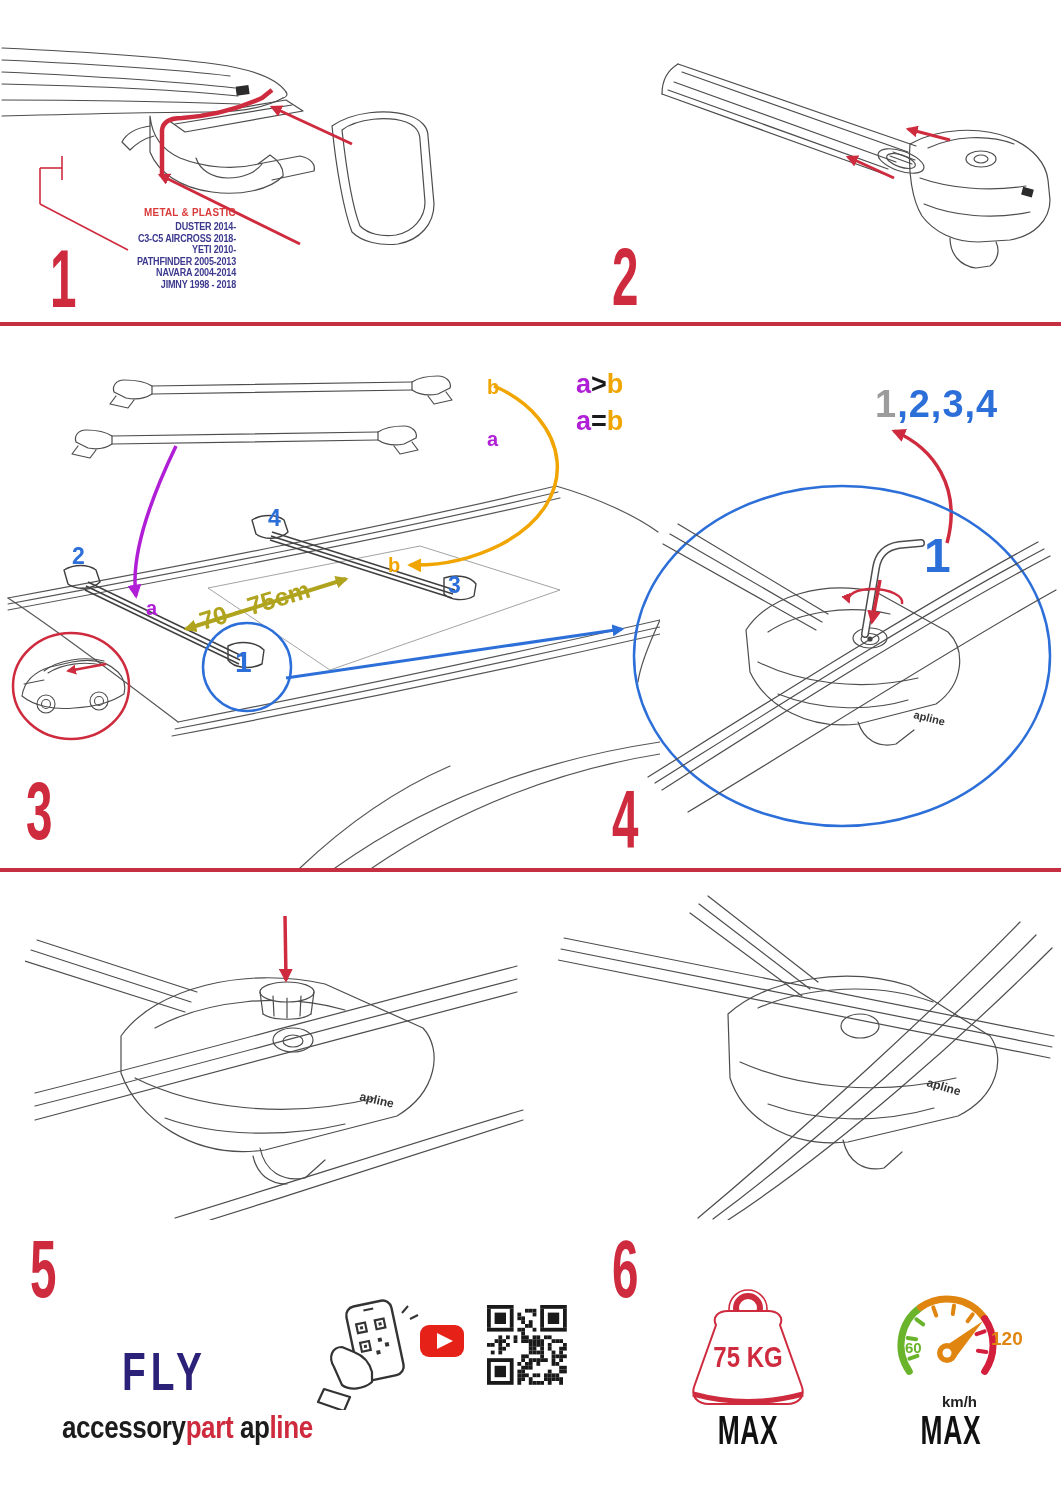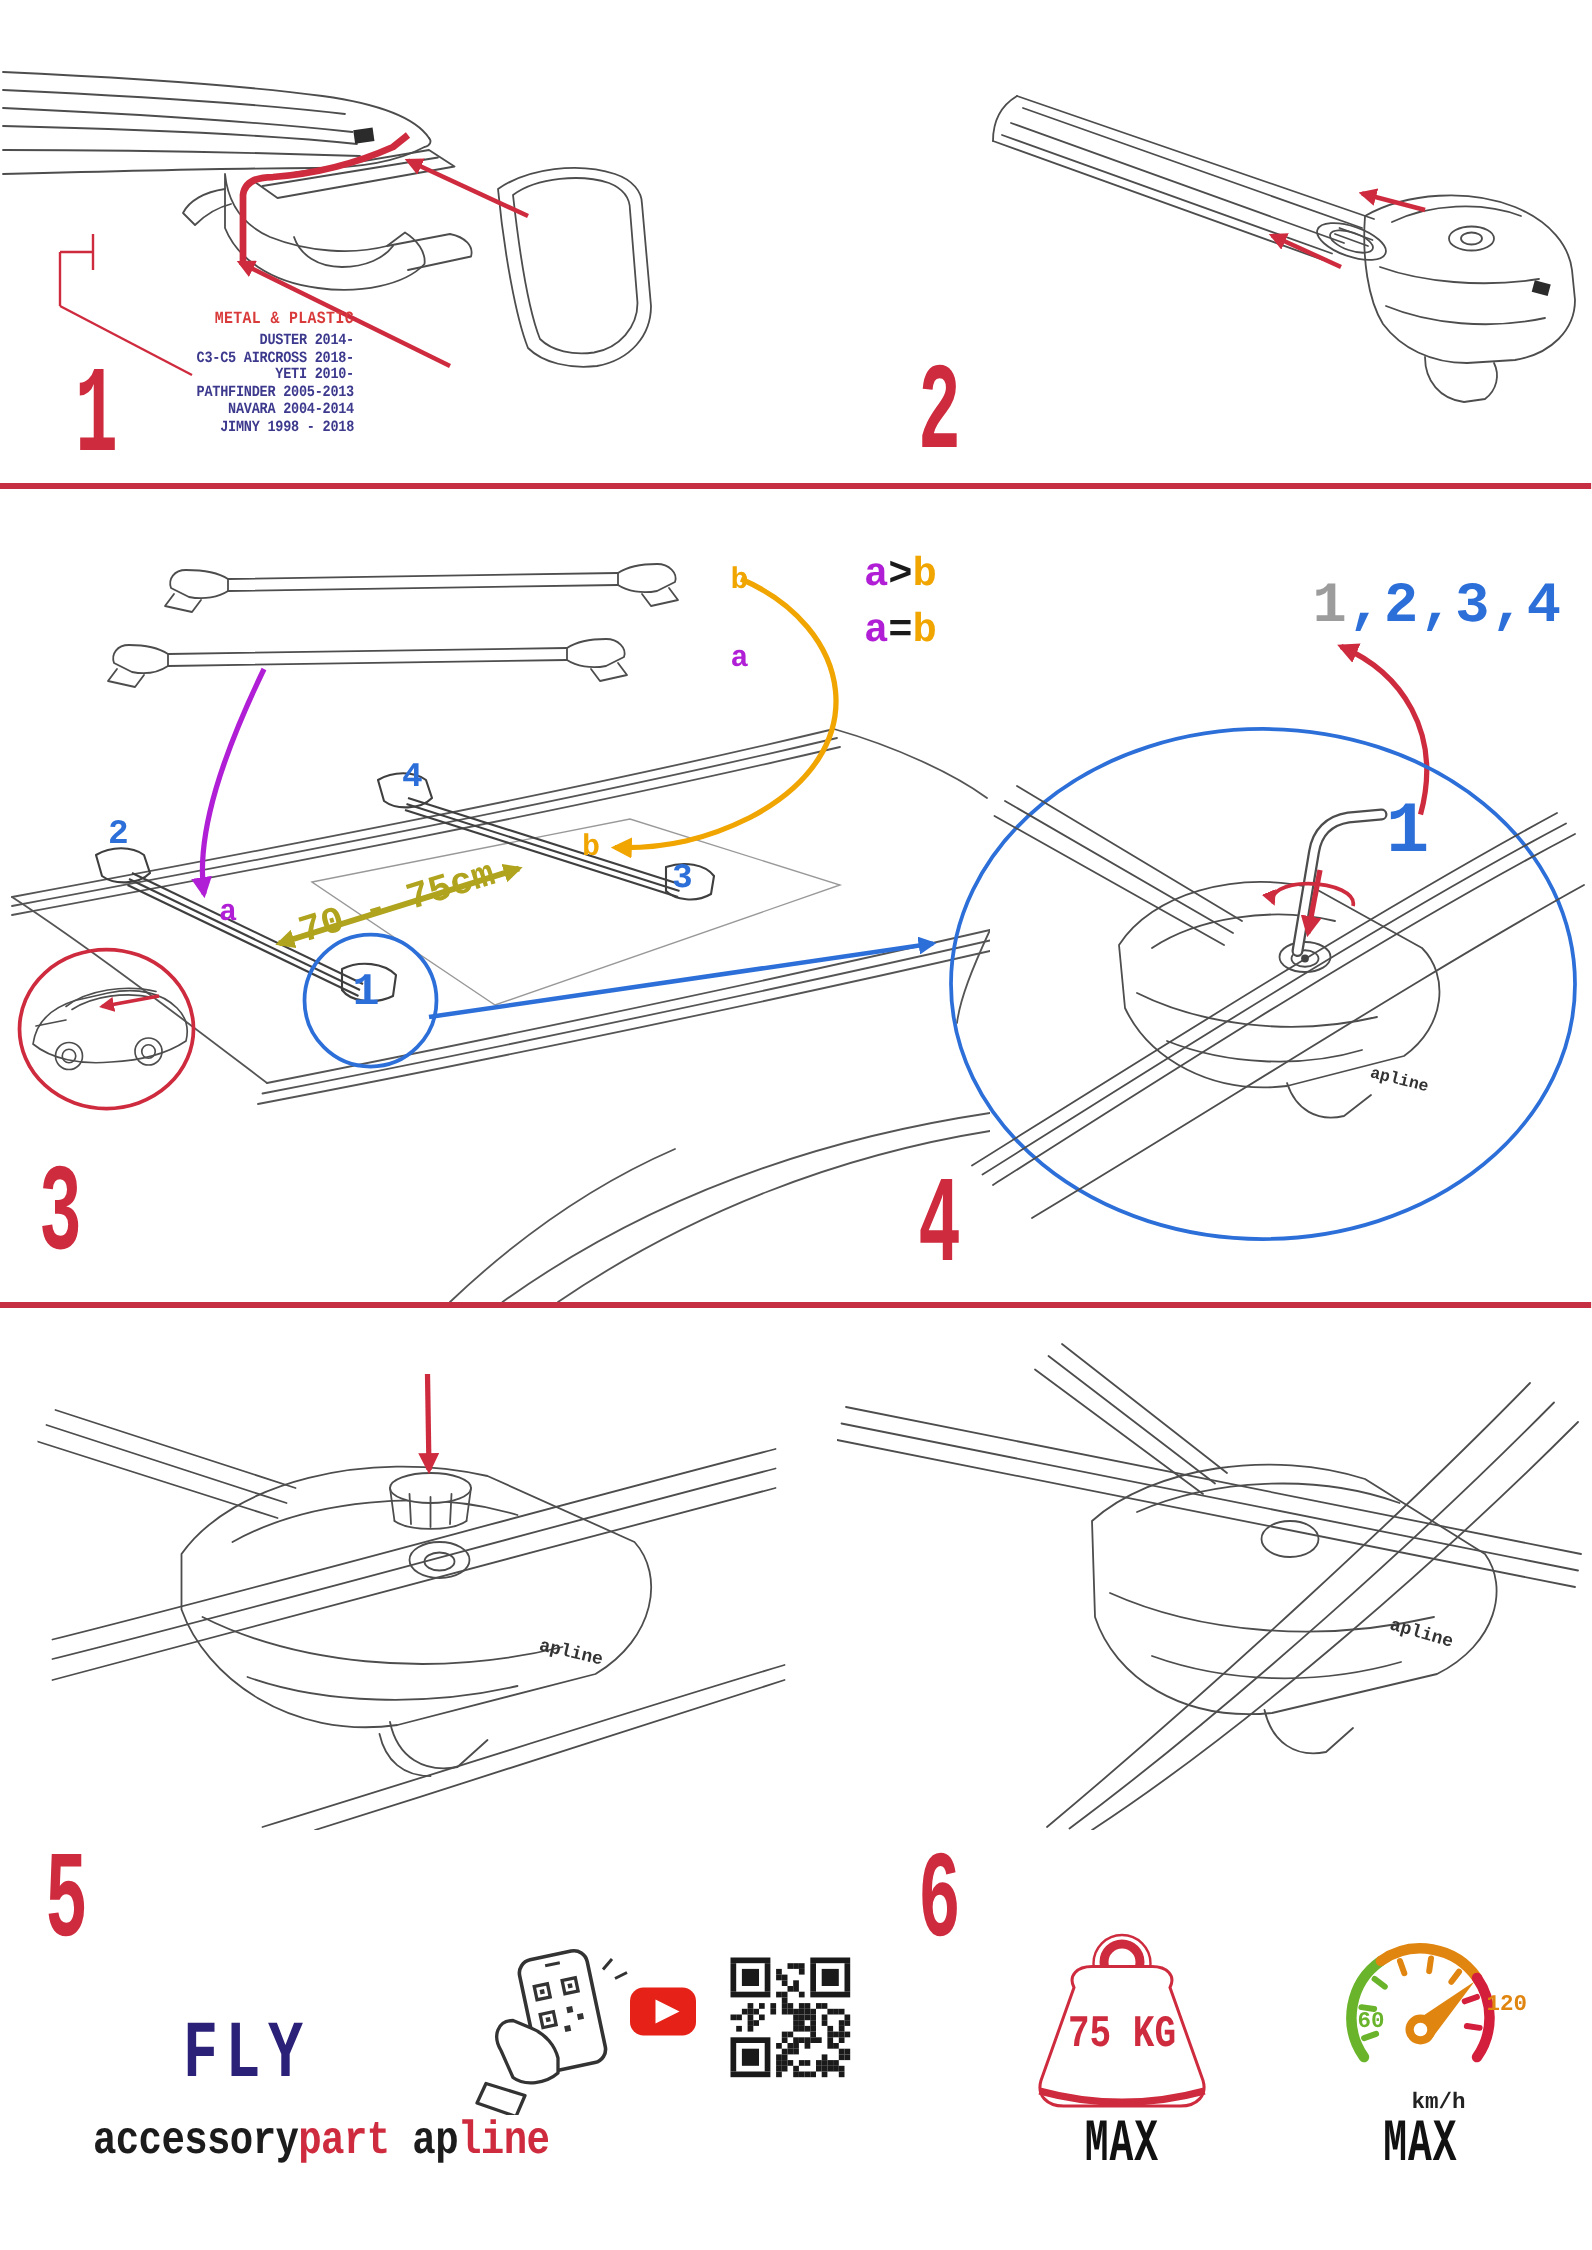--- a/index.html
+++ b/index.html
@@ -1,17 +1,17 @@
 <!DOCTYPE html>
 <html><head>
 <meta charset="utf-8">
 <style>
   html,body{margin:0;padding:0;background:#fff;}
   .page{position:relative;width:1061px;height:1500px;background:#fff;overflow:hidden;
-        font-family:Liberation Mono, monospace;}
+        font-family:Liberation Sans, sans-serif;}
   .abs{position:absolute;}
   svg{display:block;}
   .stepnum{color:#cf2b3e;font-weight:700;font-size:82px;line-height:1;
            transform:scaleX(0.58);transform-origin:left top;letter-spacing:-2px;}
   .divider{position:absolute;left:0;width:1061px;height:4px;background:#c62f41;}
   .p1text{width:196px;text-align:right;transform:scaleX(0.86);transform-origin:right top;}
   .p1head{color:#d93a3a;font-weight:700;font-size:11.5px;letter-spacing:0.3px;margin-bottom:3px;}
   .p1mod{color:#3d3a8e;font-weight:700;font-size:10.5px;line-height:11.5px;letter-spacing:-0.2px;list-style:none;margin:0;padding:0;}
   .legend{font-size:27px;font-weight:700;line-height:37px;letter-spacing:0px;}
   .legend .la{color:#b01fd6;} .legend .lop{color:#1a1a1a;} .legend .lb{color:#f0a500;}
@@ -20,21 +20,21 @@
   .bluelab{color:#2d6fd9;font-weight:700;}
   .maglab{color:#b01fd6;font-weight:700;font-size:20px;}
   .oralab{color:#f0a500;font-weight:700;font-size:20px;}
   .dim{color:#b0a31d;font-weight:700;font-size:25px;transform:rotate(-17deg);transform-origin:left top;white-space:nowrap;}
   .fly{color:#2b2178;font-weight:700;font-size:54px;letter-spacing:7px;transform:scaleX(0.72);transform-origin:left top;}
   .brandline{font-weight:700;font-size:31px;transform:scaleX(0.84);transform-origin:left top;white-space:nowrap;letter-spacing:-0.5px;}
   .brandline .bk{color:#1c1c1c;} .brandline .rd{color:#cf2b3e;}
   .wval{color:#cf2b3e;font-weight:700;font-size:30px;transform:scaleX(0.8);transform-origin:center top;}
   .maxlab{color:#111;font-weight:700;font-size:40px;transform:scaleX(0.66);transform-origin:center top;letter-spacing:1px;}
   .spd-low{color:#6ab42c;font-weight:700;font-size:15px;}
-  .spd-high{color:#e0850f;font-weight:700;font-size:15px;}
+  .spd-high{color:#e0850f;font-weight:700;font-size:19px;}
   .spd-unit{color:#222;font-weight:700;font-size:15px;text-align:right;}
   .tc{text-align:center;}
 </style>
 </head>
 <body>
 
 <div class="page">
 
   <svg width="0" height="0" style="position:absolute">
     <defs>

